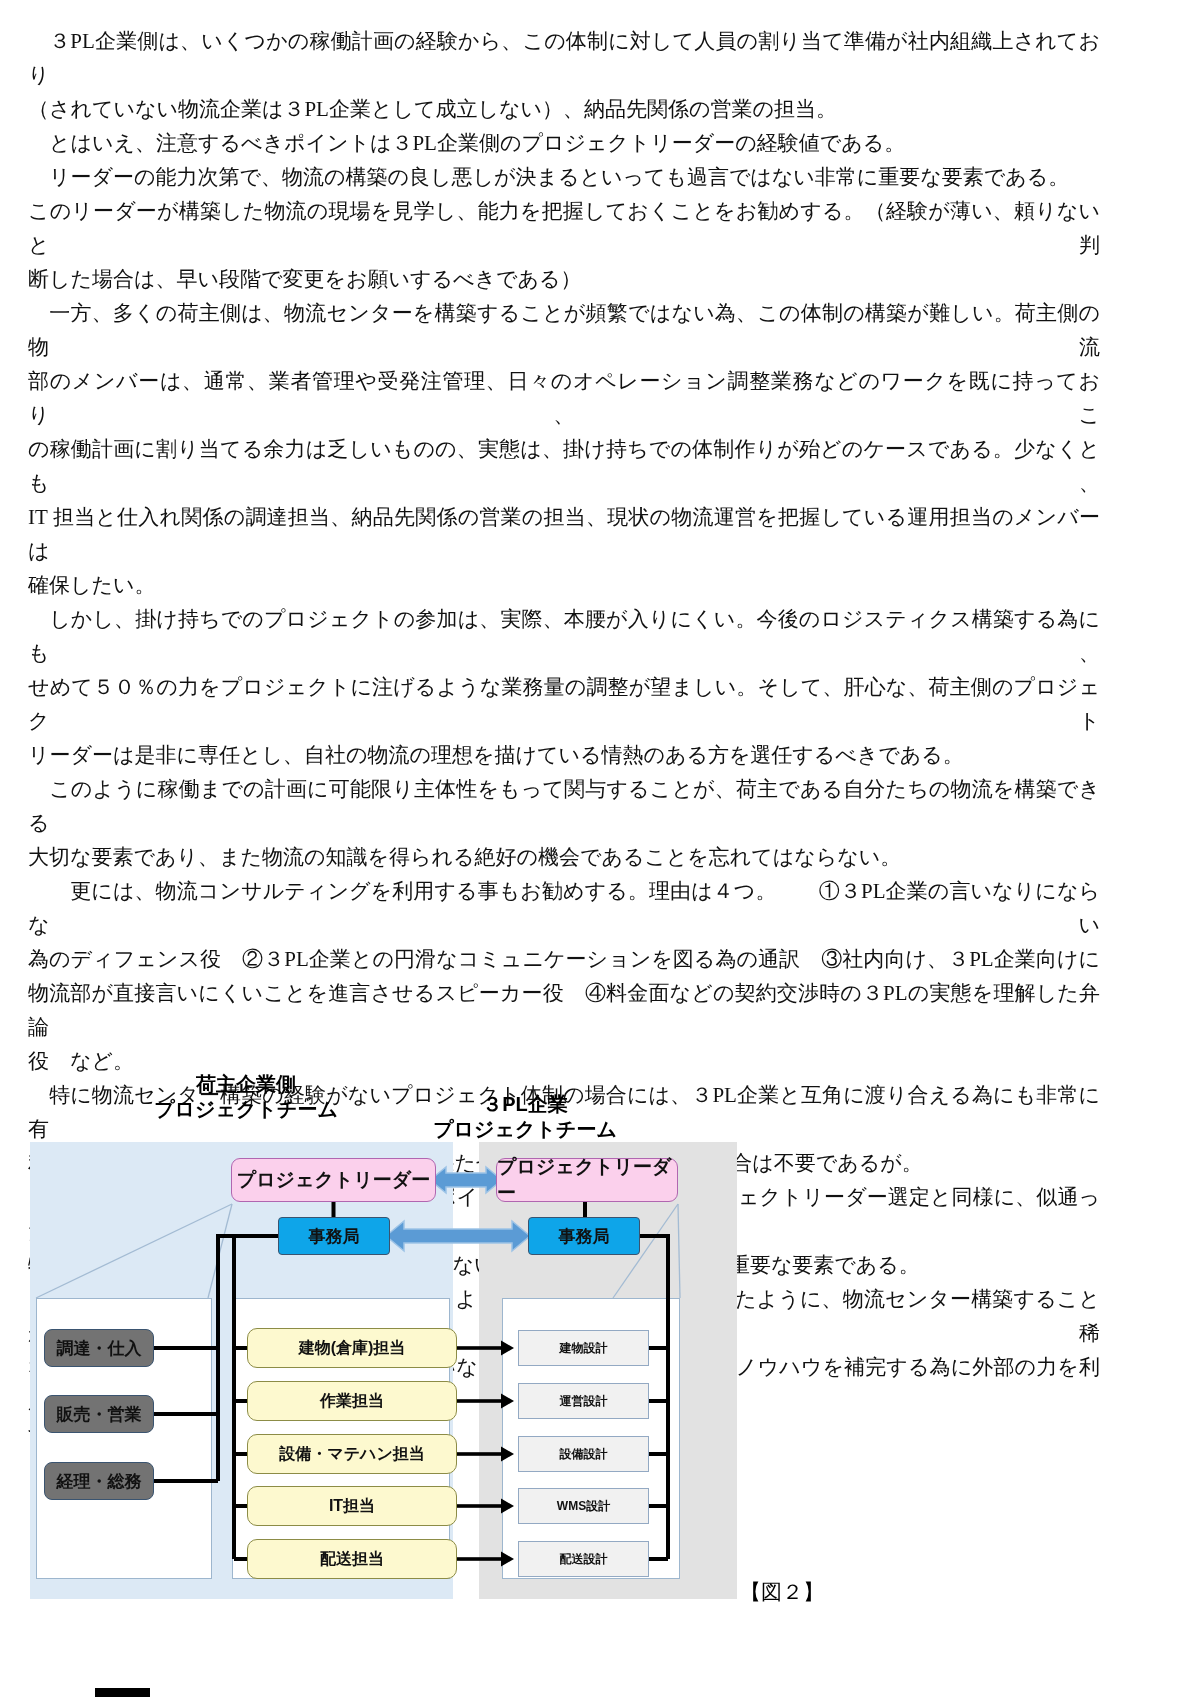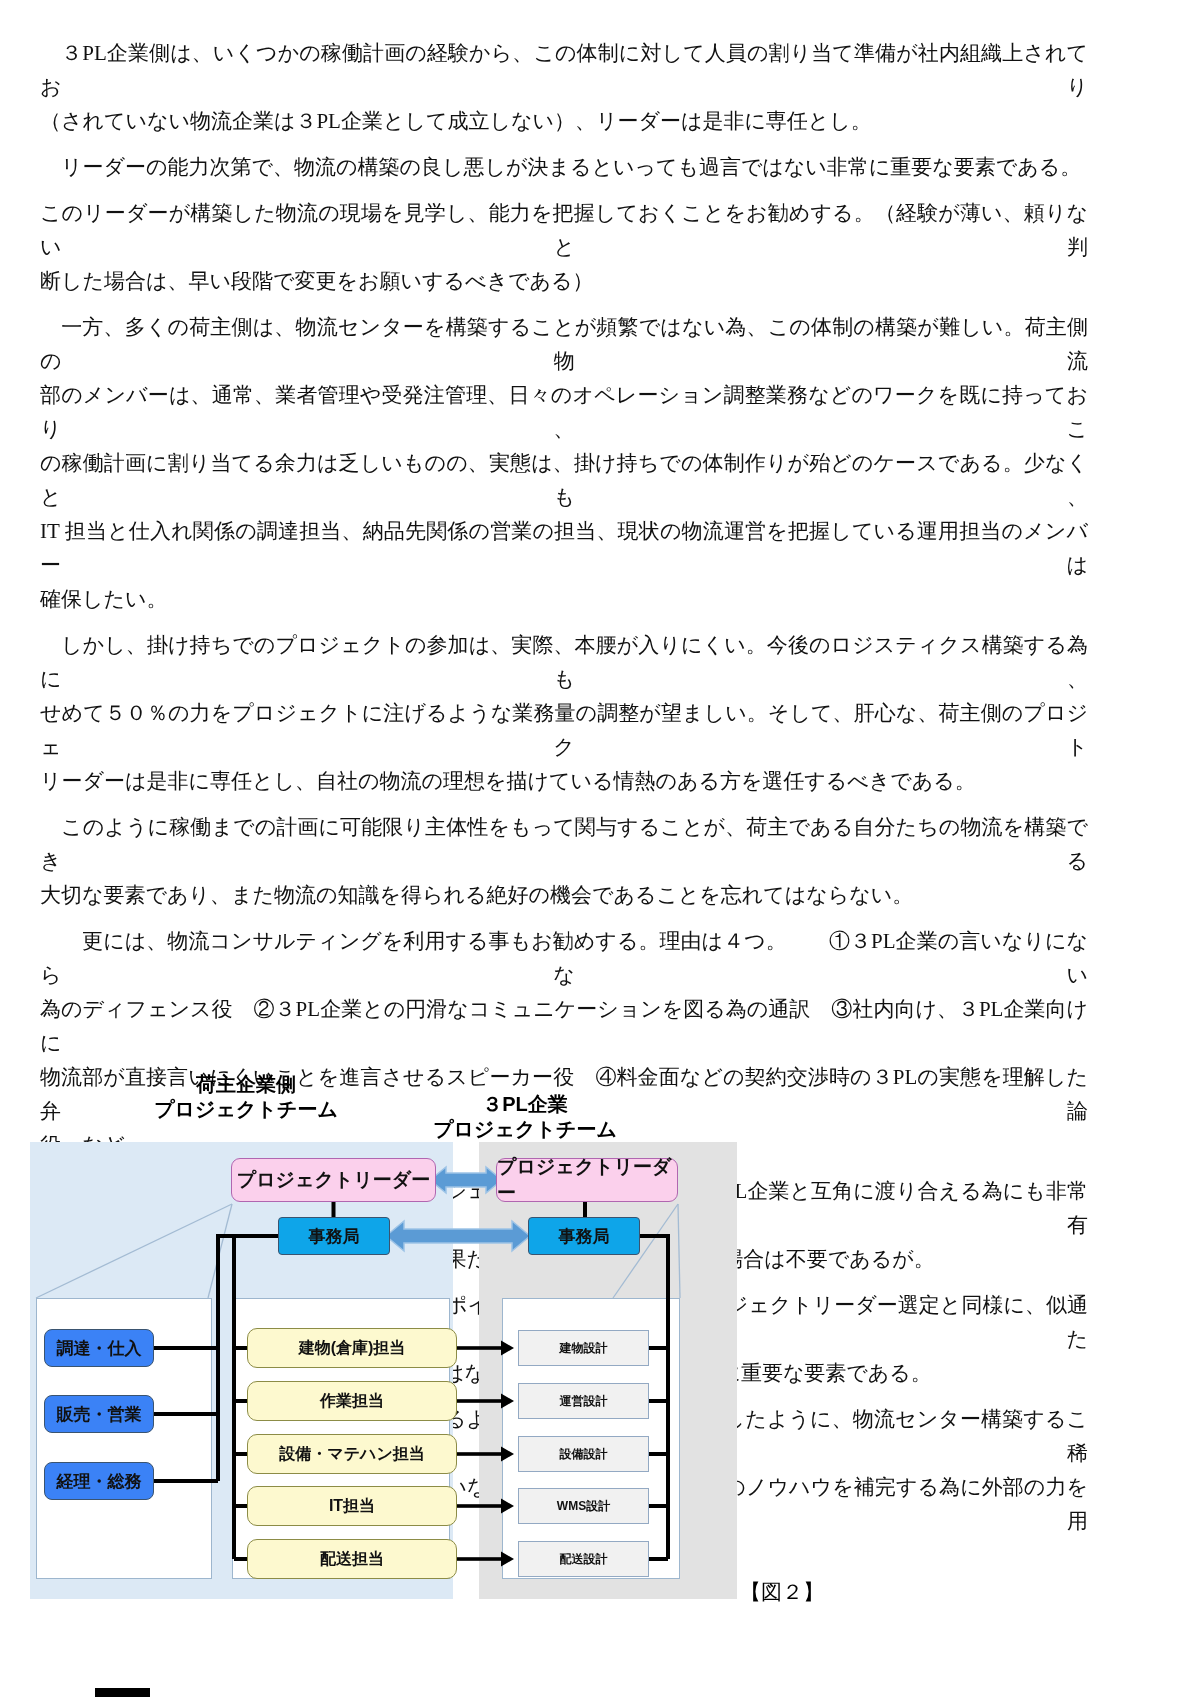--- a/index.html
+++ b/index.html
@@ -1,21 +1,21 @@
 <!DOCTYPE html>
 <html><head>
 <meta charset="utf-8">
 <style>
   html,body{margin:0;padding:0;background:#fff;}
   body{width:1200px;height:1697px;position:relative;overflow:hidden;
        font-family:"Liberation Serif",serif;color:#111;}
 
   
   .doc{position:absolute;left:28px;top:24px;width:1072px;}
-  .para{margin:12px;}
+  .para{margin:0;}
   .para .fill{white-space:pre-line;text-align:justify;text-align-last:justify;
               text-justify:inter-character;font-size:21px;line-height:34px;}
   .para .fill:empty{display:none;}
   .para .end{font-size:21px;line-height:34px;text-align:left;white-space:pre;}
 
   
   .figure{position:absolute;left:28px;top:1062px;width:790px;height:600px;
           font-family:"Liberation Sans",sans-serif;}
   .team-header{position:absolute;top:10px;width:220px;text-align:center;
                font-weight:bold;font-size:20px;line-height:25px;color:#000;}
@@ -34,21 +34,21 @@
           border-radius:9px;font-size:19px;}
   .leader-l{left:203px;width:205px;} .leader-r{left:468px;width:182px;}
   .jimu{height:38px;top:155px;width:112px;background:#0ea5e9;border:1.6px solid #3A5470;
         border-radius:4px;font-size:17px;}
   .jimu-l{left:250px;} .jimu-r{left:500px;}
 
   .dept-row,.pair-row{position:absolute;left:0;width:100%;height:0;}
   .dept-rows div.dept-row:nth-of-type(1){top:286px;}
   .dept-rows div.dept-row:nth-of-type(2){top:352px;}
   .dept-rows div.dept-row:nth-of-type(3){top:419px;}
-  .dept-box{left:16px;top:-19px;width:110px;height:38px;background:#3b82f6;
+  .dept-box{left:16px;top:-19px;width:110px;height:38px;background:#737373;
             border:1.6px solid #3A5470;border-radius:8px;font-size:17px;}
   .pair-rows div.pair-row:nth-of-type(1){top:286px;}
   .pair-rows div.pair-row:nth-of-type(2){top:339px;}
   .pair-rows div.pair-row:nth-of-type(3){top:392px;}
   .pair-rows div.pair-row:nth-of-type(4){top:444px;}
   .pair-rows div.pair-row:nth-of-type(5){top:497px;}
   .staff-box{left:219px;top:-20px;width:210px;height:40px;background:#FDF9CF;
              border:1.4px solid #8C8C46;border-radius:10px;font-size:16px;font-weight:600;}
   .design-box{left:490px;top:-18px;width:131px;height:36px;background:#F1F1F1;
               border:1.4px solid #93A9C3;font-size:12px;font-weight:600;}
@@ -60,23 +60,27 @@
   .page-mark{position:absolute;left:95px;top:1688px;width:55px;height:9px;background:#000;}
 </style>
 </head>
 <body>
 
 <div class="doc">
   <div>
 
       <div class="para">
         <div class="fill">　３PL企業側は、いくつかの稼働計画の経験から、この体制に対して人員の割り当て準備が社内組織上されており</div>
-        <div class="end">（されていない物流企業は３PL企業として成立しない）、リーダーは是非に専任とし。</div>
-      </div>
-
+        <div class="end">（されていない物流企業は３PL企業として成立しない）、納品先関係の営業の担当。</div>
+      </div>
+
+      <div class="para">
+
+        <div class="end">　とはいえ、注意するべきポイントは３PL企業側のプロジェクトリーダーの経験値である。</div>
+      </div>
 
       <div class="para">
 
         <div class="end">　リーダーの能力次第で、物流の構築の良し悪しが決まるといっても過言ではない非常に重要な要素である。</div>
       </div>
 
       <div class="para">
         <div class="fill">このリーダーが構築した物流の現場を見学し、能力を把握しておくことをお勧めする。（経験が薄い、頼りないと判</div>
         <div class="end">断した場合は、早い段階で変更をお願いするべきである）</div>
       </div>

